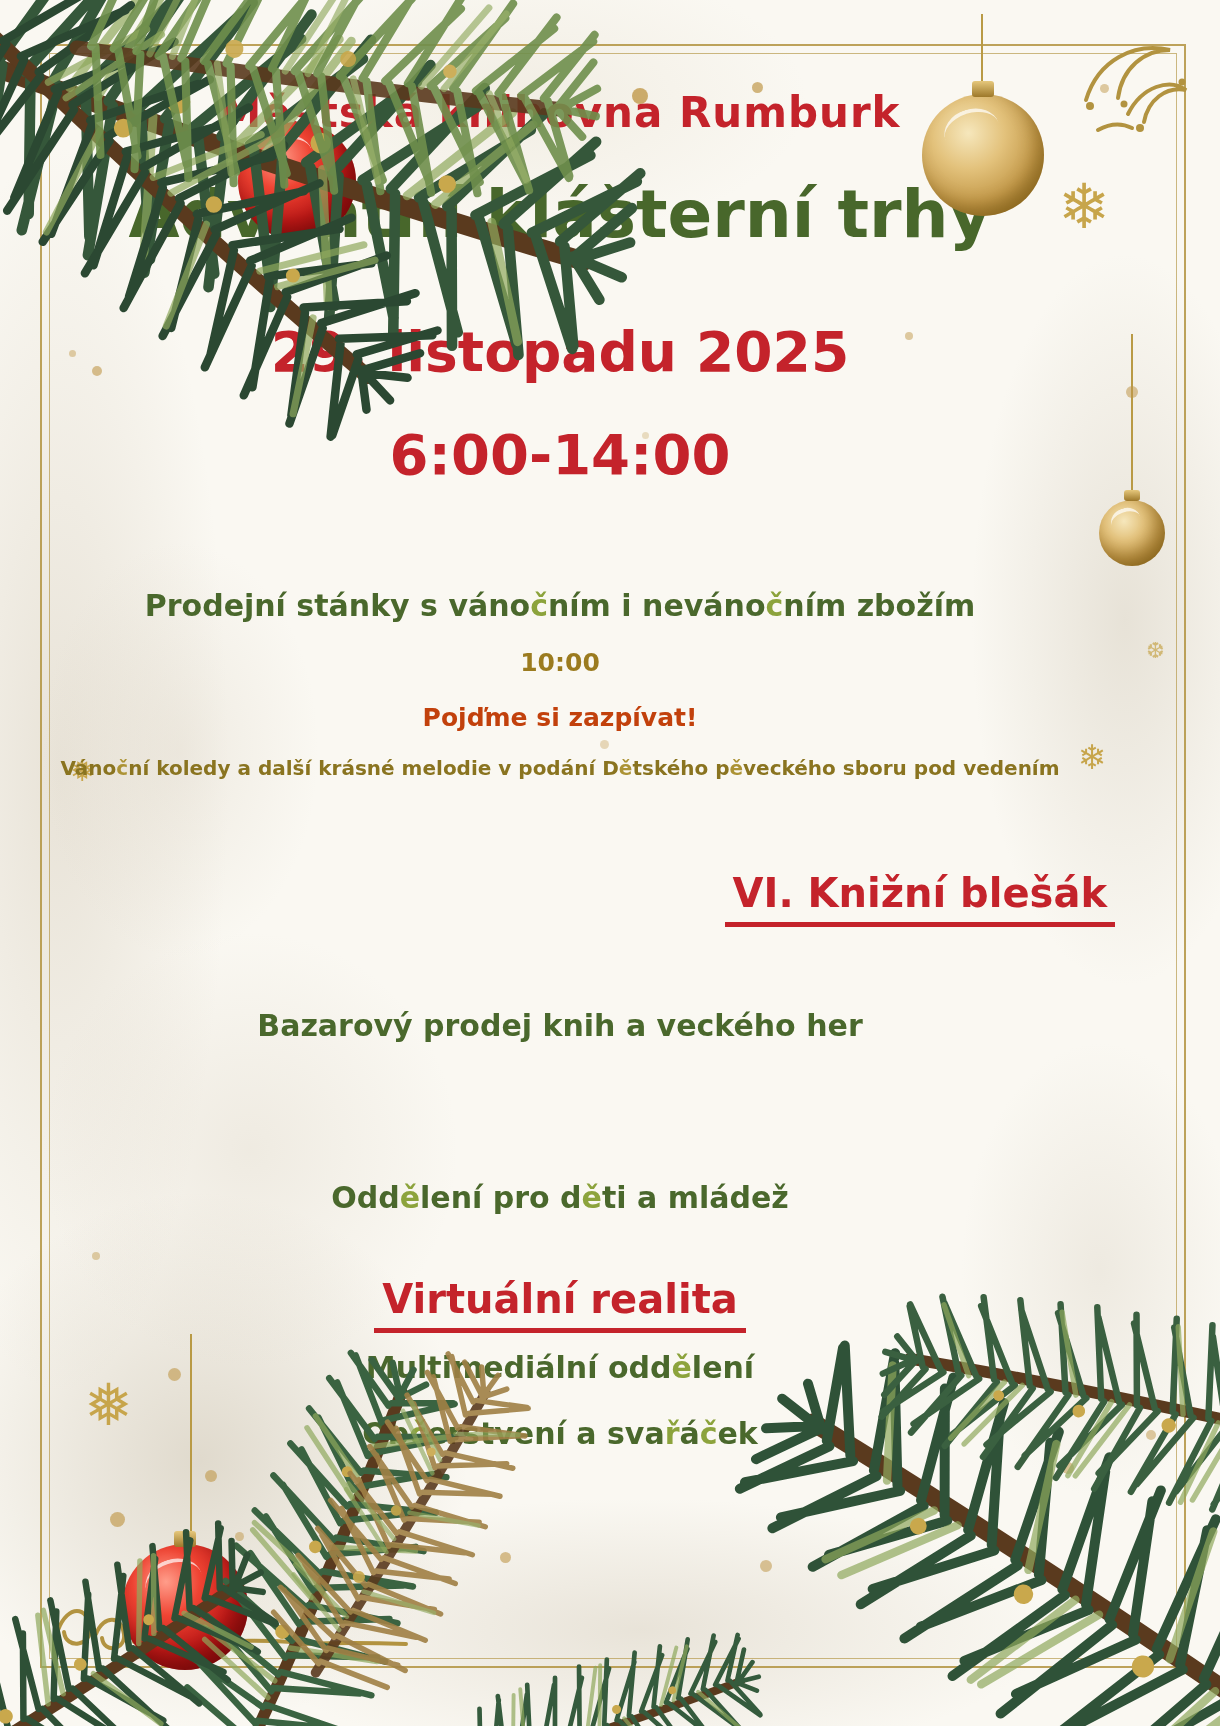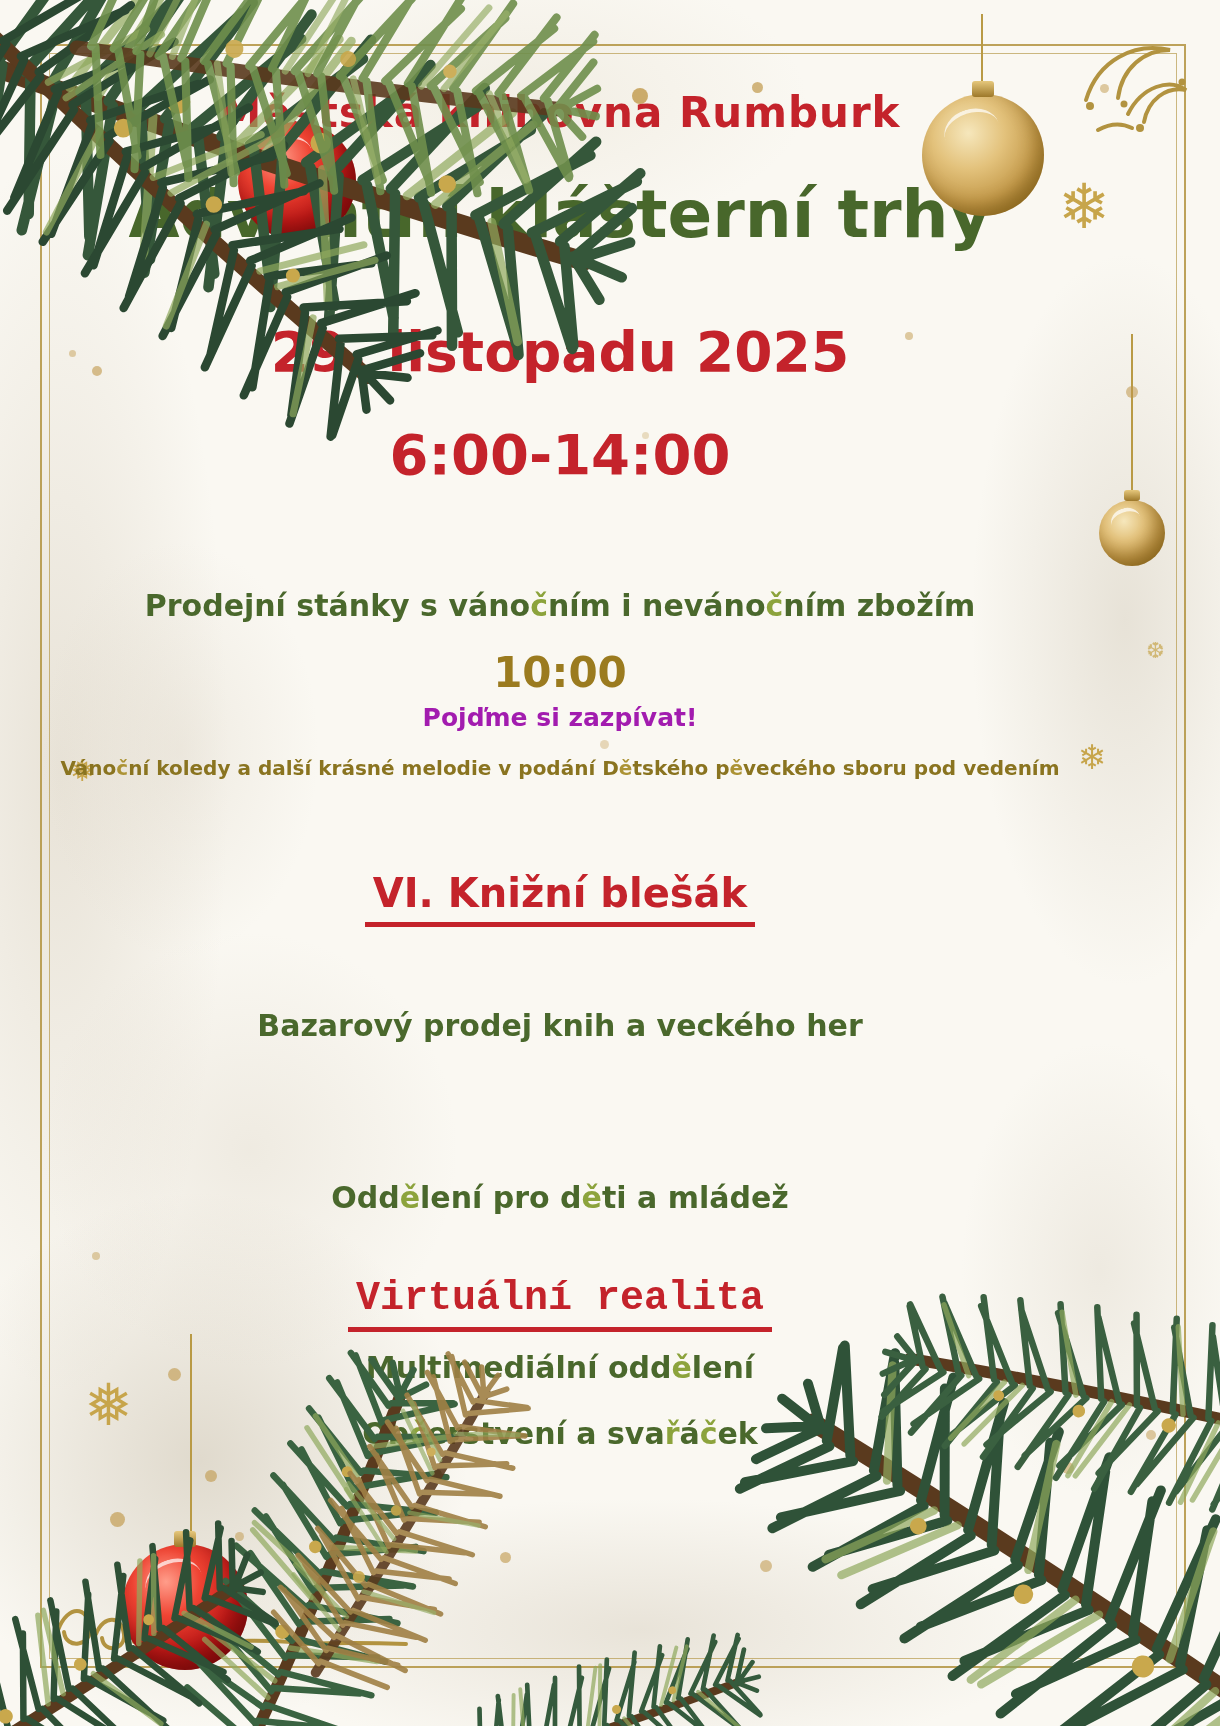--- a/index.html
+++ b/index.html
@@ -48,30 +48,30 @@
   .txt{position:absolute;left:5px;width:1110px;text-align:center;z-index:3;font-weight:700;white-space:nowrap;}
   .red{color:#c4232b;}
   .green{color:#4a682c;}
   .goldtx{color:#9b7b1f;}
   .olive{color:#8a7420;}
   .t-library{top:88px;font-size:42px;letter-spacing:1px;}
   .t-title{top:176px;font-size:66px;letter-spacing:0;color:#48672b;}
   .t-date{top:320px;font-size:55px;}
   .t-time{top:422px;font-size:56px;}
   .t-stalls{top:588px;font-size:30px;}
-  .t-singtime{top:648px;font-size:42px;}
-  .t-singtitle{top:703px;font-size:25px;color:#a21caf;}
+  .t-singtime{top:648px;font-size:25px;}
+  .t-singtitle{top:703px;font-size:25px;color:#c2410c;}
   .t-singdesc{top:756px;font-size:20px;text-align:center;}
   .t-leader{top:799px;font-size:22px;color:#8f7620;}
-  .t-h1{top:870px;font-size:40px;}
+  .t-h1{top:870px;font-size:40px;text-align:right;}
   .t-s1a{top:950px;font-size:30px;}
   .t-s1b{top:1008px;font-size:30px;}
   .t-h2{top:1106px;font-size:40px;}
   .t-s2a{top:1180px;font-size:30px;}
-  .t-h3{top:1276px;font-size:40px;font-family:Liberation Mono, monospace;}
+  .t-h3{top:1276px;font-size:40px;}
   .t-s3a{top:1350px;font-size:30px;}
   .t-s3b{top:1416px;font-size:30px;}
   .under>span.u{display:inline-block;border-bottom:5px solid currentColor;padding:0 8px 6px 8px;}
   .ac{color:var(--ac,inherit);}
 </style>
 </head>
 <body>
 
 <div id="poster">
 

